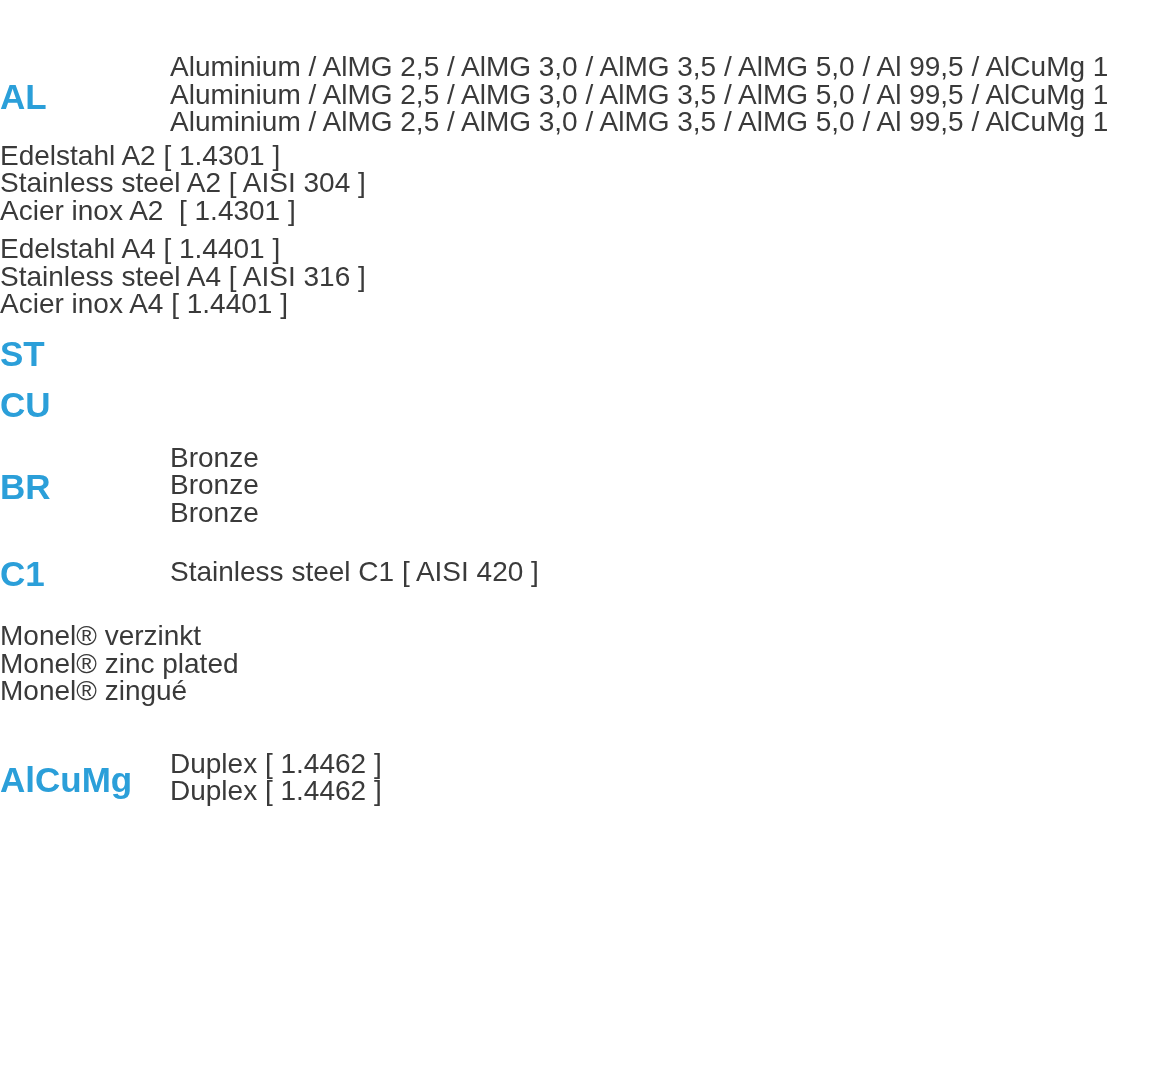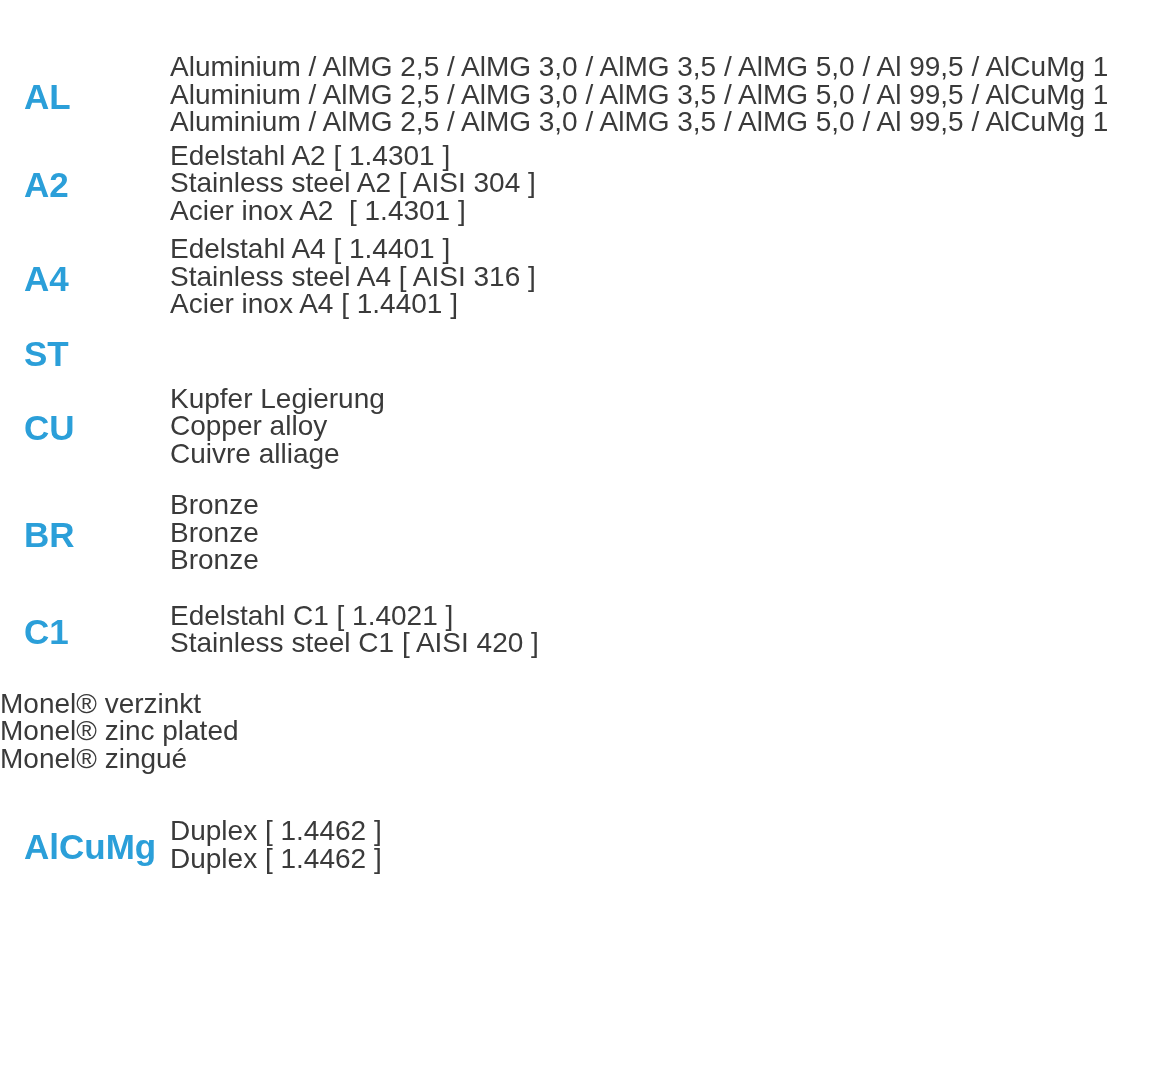--- a/index.html
+++ b/index.html
@@ -24,21 +24,20 @@
     align-items: center;
   }
   .code {
     width: 170px;
     flex-shrink: 0;
     font-size: 35px;
     font-weight: bold;
     color: var(--accent);
     transform: translateY(2px);
     line-height: 1;
-    padding-left: 24px;
   }
   .descs {
     flex: 1;
   }
   .line {
     font-size: 28px;
     line-height: 27.5px;
     color: var(--text);
     white-space: pre-wrap;
   }
@@ -61,63 +60,55 @@
   <section class="row r0">
     <div class="code">AL</div>
     <div class="descs">
       <div class="line">Aluminium / AlMG 2,5 / AlMG 3,0 / AlMG 3,5 / AlMG 5,0 / Al 99,5 / AlCuMg 1</div>
       <div class="line">Aluminium / AlMG 2,5 / AlMG 3,0 / AlMG 3,5 / AlMG 5,0 / Al 99,5 / AlCuMg 1</div>
       <div class="line">Aluminium / AlMG 2,5 / AlMG 3,0 / AlMG 3,5 / AlMG 5,0 / Al 99,5 / AlCuMg 1</div>
     </div>
   </section>
 
   <section class="row r1">
-    <div class="code">A2</div>
     <div class="descs">
       <div class="line">Edelstahl A2 [ 1.4301 ]</div>
       <div class="line">Stainless steel A2 [ AISI 304 ]</div>
       <div class="line">Acier inox A2  [ 1.4301 ]</div>
     </div>
   </section>
 
   <section class="row r2">
-    <div class="code">A4</div>
     <div class="descs">
       <div class="line">Edelstahl A4 [ 1.4401 ]</div>
       <div class="line">Stainless steel A4 [ AISI 316 ]</div>
       <div class="line">Acier inox A4 [ 1.4401 ]</div>
     </div>
   </section>
 
   <section class="row r3">
     <div class="code">ST</div>
   </section>
 
   <section class="row r4">
     <div class="code">CU</div>
-    <div class="descs">
-      <div class="line">Kupfer Legierung</div>
-      <div class="line">Copper alloy</div>
-      <div class="line">Cuivre alliage</div>
-    </div>
   </section>
 
   <section class="row r5">
     <div class="code">BR</div>
     <div class="descs">
       <div class="line">Bronze</div>
       <div class="line">Bronze</div>
       <div class="line">Bronze</div>
     </div>
   </section>
 
   <section class="row r6">
     <div class="code">C1</div>
     <div class="descs">
-      <div class="line">Edelstahl C1 [ 1.4021 ]</div>
       <div class="line">Stainless steel C1 [ AISI 420 ]</div>
     </div>
   </section>
 
   <section class="row r7">
     <div class="descs">
       <div class="line">Monel® verzinkt</div>
       <div class="line">Monel® zinc plated</div>
       <div class="line">Monel® zingué</div>
     </div>

